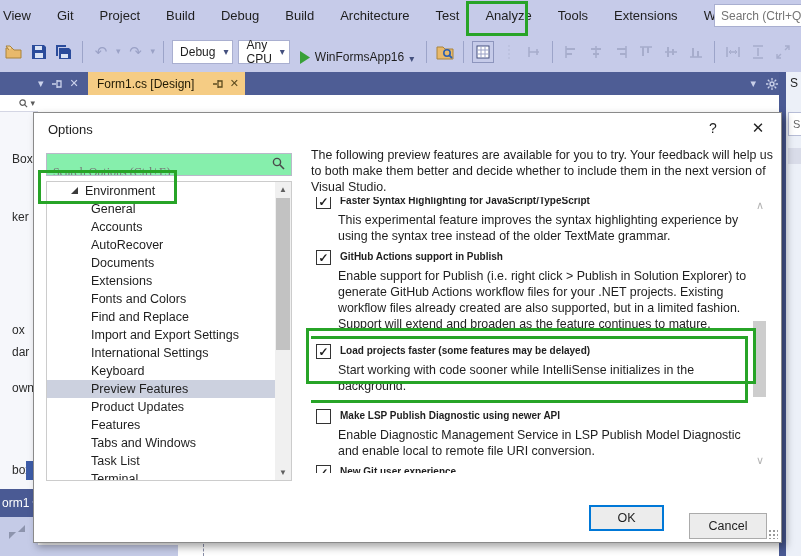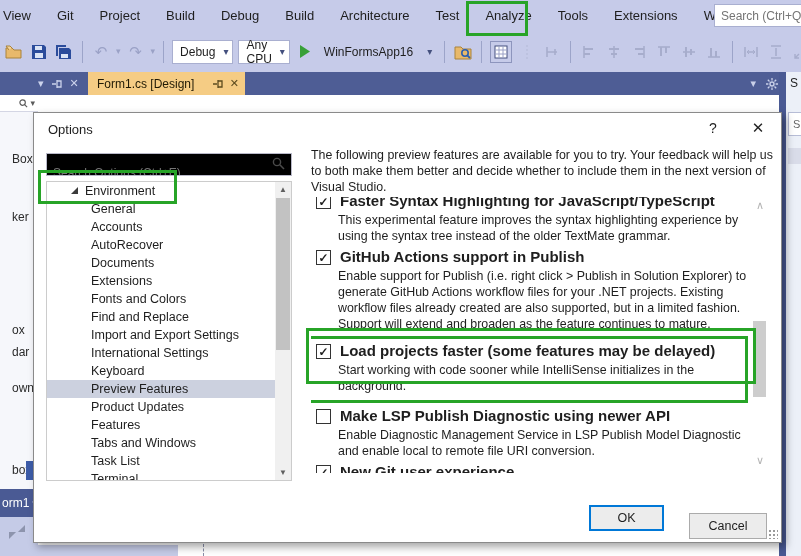--- a/index.html
+++ b/index.html
@@ -15,21 +15,21 @@
            font-family:"Liberation Sans",sans-serif;}
   
   .toolbar{position:absolute;left:0;top:31px;width:801px;height:41px;background:#c6cbe9;
            display:flex;align-items:center;padding-left:4px;box-sizing:border-box;gap:5px;}
   .tsep{width:1px;height:22px;background:#9ca4c9;margin:0 3px;flex:0 0 auto;}
   .tbicon{width:20px;height:20px;display:flex;align-items:center;justify-content:center;flex:0 0 auto;}
   .glyph-gray{color:#9aa1c6;font-size:15px;line-height:1;}
   .combo{height:24px;background:#fff;border:1px solid #a9afd0;display:flex;align-items:center;
          font-size:12px;padding:0 4px 0 7px;box-sizing:border-box;justify-content:space-between;}
   .combo .dd{color:#44507e;font-size:10px;margin-left:8px;}
-  .runbtn{display:flex;align-items:center;gap:14px;font-size:12px;padding:0 4px;height:24px;}
+  .runbtn{display:flex;align-items:flex-end;gap:5px;font-size:12px;padding:0 4px;height:24px;}
   .runbtn .dd{color:#44507e;font-size:10px;}
   
   .tabstrip{position:absolute;left:0;top:72px;width:786px;height:23px;background:#4e5d95;}
   .panehead-icons{position:absolute;left:38px;top:0;height:23px;display:flex;align-items:center;gap:8px;
                   color:#ccd3ec;font-size:11px;}
   .tab{position:absolute;left:88px;top:0;width:157px;height:23px;background:#f5cc84;display:flex;
        align-items:center;padding:0 6px 0 9px;box-sizing:border-box;font-size:12px;color:#201a05;}
   .tab .ticons{margin-left:auto;display:flex;gap:7px;color:#5c4b1e;font-size:11px;align-items:center;}
   .strip-right{position:absolute;right:8px;top:0;height:23px;display:flex;align-items:center;gap:10px;
                color:#c9d0e9;font-size:11px;}
@@ -60,21 +60,21 @@
              line-height:22px;}
   .rp-block{position:absolute;left:2px;top:76px;width:13px;height:16px;background:#d9dce9;}
   
   .dlg{position:absolute;left:33px;top:112px;width:749px;height:431px;background:#fff;
        border:1px solid #8a8a8a;box-sizing:border-box;box-shadow:4px 4px 8px rgba(0,0,0,.35);}
   .dlg-title{position:absolute;left:14px;top:9px;font-size:13px;}
   .dlg-help{position:absolute;left:670px;top:7px;width:18px;text-align:center;font-size:14px;cursor:default;}
   .dlg-close{position:absolute;left:714px;top:6px;width:20px;text-align:center;font-size:15px;cursor:default;}
   .dlg-search{position:absolute;left:12px;top:40px;width:246px;height:23px;border:1px solid #b9b9c9;
               box-sizing:border-box;font-size:12px;color:#6d6d6d;padding:16px 22px 0 6px;
-              font-family:Liberation Sans, sans-serif;background:#000000;}
+              font-family:Liberation Serif, serif;background:#86efac;}
   .dlg-search-mag{position:absolute;left:238px;top:44px;}
   
   .tree{position:absolute;left:12px;top:68px;width:246px;height:300px;border:1px solid #cccccc;
         box-sizing:border-box;overflow:hidden;font-size:12.5px;}
   .treerow{height:18px;line-height:18px;padding-left:44px;white-space:nowrap;cursor:default;}
   .treerow.root{padding-left:24px;}
   .treerow.sel{background:#ccd1df;}
   .exp{display:inline-block;width:0;height:0;border-left:7px solid transparent;
        border-bottom:7px solid #3b3b3b;margin-right:7px;position:relative;top:-1px;}
   .tscroll{position:absolute;right:0;top:0;width:16px;height:298px;background:#f0f0f0;}
@@ -85,21 +85,21 @@
   
   .intro{position:absolute;left:277px;top:34px;width:462px;font-size:12.4px;line-height:1.3;}
   .viewport{position:absolute;left:277px;top:84px;width:438px;height:276px;overflow:hidden;}
   .vcontent{margin-top:-9px;}
   .feat{margin-top:5px;}
   .feat-head{display:flex;align-items:flex-start;gap:9px;}
   .cb{flex:0 0 auto;width:13px;height:13px;border:1px solid #333;background:#fff;margin-left:5px;
       margin-top:1px;display:flex;align-items:center;justify-content:center;}
   .cb .mark{display:none;font-size:12px;font-weight:bold;line-height:1;color:#1e1e1e;}
   .cb.checked .mark{display:block;}
-  .feat-title{font-size:15px;font-weight:bold;line-height:16px;}
+  .feat-title{font-size:10px;font-weight:bold;line-height:16px;}
   .feat-desc{font-size:12.4px;line-height:16px;margin:3px 0 0 27px;width:420px;}
   .greenwrap{border:3px solid #27a427;margin:4px 0 0 -3px;padding:4px 0 6px 0;width:440px;box-sizing:border-box;}
   .greenwrap .feat{margin-top:0;}
   
   .vscroll{position:absolute;left:717px;top:86px;width:18px;height:272px;}
   .vscroll .up,.vscroll .dn{position:absolute;left:0;width:18px;text-align:center;color:#b4b4b4;
         font-size:11px;}
   .vscroll .up{top:0;} .vscroll .dn{bottom:4px;}
   .vscroll .thumb{position:absolute;left:2px;top:122px;width:13px;height:76px;background:#cdcdcd;}
   

